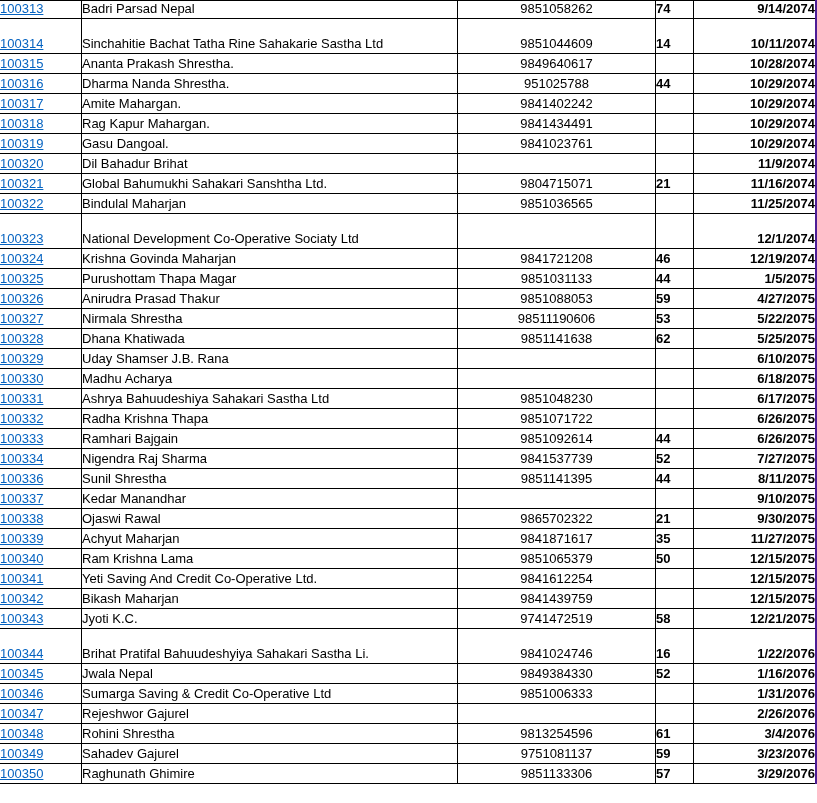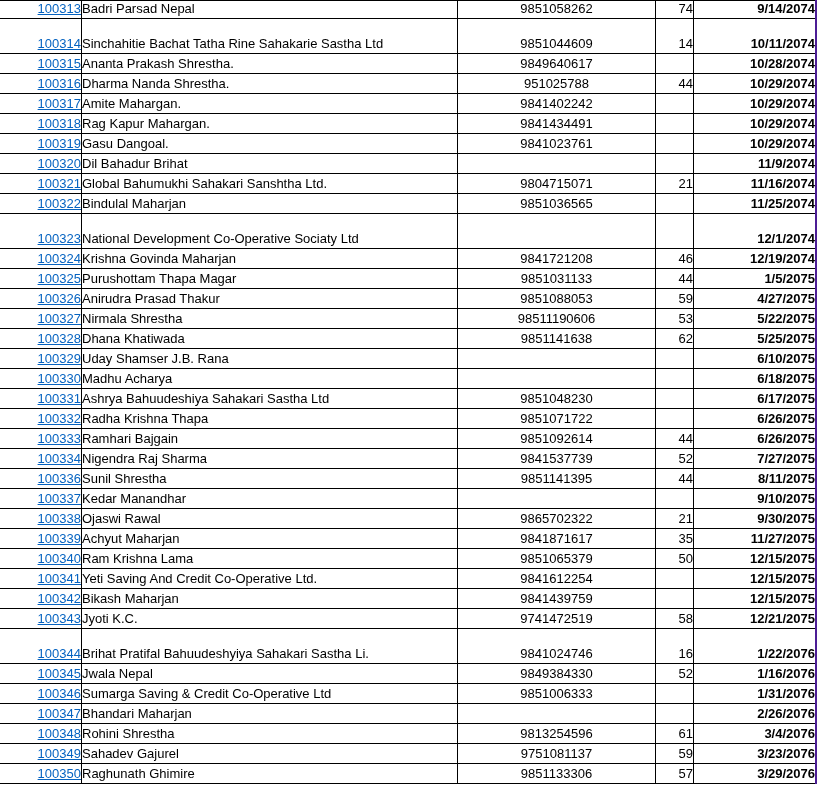--- a/index.html
+++ b/index.html
@@ -25,24 +25,24 @@
   table#records td {
     border-top: 1px solid #000000;
     border-bottom: 1px solid #000000;
     vertical-align: bottom;
     padding: 0 0 2px 0;
     white-space: nowrap;
     overflow: hidden;
     line-height: 15px;
   }
   
-  td.col-id    { width: 81px;  border-right: 1px solid #000000; text-align: right; padding-right: 3px; }
+  td.col-id    { width: 81px;  border-right: 1px solid #000000; text-align: left; padding-right: 3px; }
   td.col-name  { width: 375px; border-right: 1px solid #000000; text-align: left;  padding-left: 4px; }
   td.col-phone { width: 197px; border-right: 1px solid #000000; text-align: center; padding-right: 4px; }
-  td.col-age   { width: 37px;  border-right: 1px solid #000000; text-align: right; padding-right: 4px; }
+  td.col-age   { width: 37px;  border-right: 1px solid #000000; padding-right: 4px; font-weight: bold; }
   td.col-date  { width: 121px; border-right: 4px solid #4c1d95; text-align: right; padding-right: 3px; font-weight: bold; }
 
   tr.row       { height: 20px; }
   tr.row.first { height: 18px; }
   tr.row.tall  { height: 35px; margin-left: 48px; }
 
   a.id-link {
     color: #0563C1;
     text-decoration: underline;
     cursor: pointer;
@@ -280,21 +280,21 @@
   </tr>
         <tr class="row">
     <td class="col-id"><a class="id-link" href="#">100346</a></td>
     <td class="col-name">Sumarga Saving &amp; Credit Co-Operative Ltd</td>
     <td class="col-phone">9851006333</td>
     <td class="col-age"></td>
     <td class="col-date">1/31/2076</td>
   </tr>
         <tr class="row">
     <td class="col-id"><a class="id-link" href="#">100347</a></td>
-    <td class="col-name">Bhandari Maharjan</td>
+    <td class="col-name">Rejeshwor Gajurel</td>
     <td class="col-phone"></td>
     <td class="col-age"></td>
     <td class="col-date">2/26/2076</td>
   </tr>
         <tr class="row">
     <td class="col-id"><a class="id-link" href="#">100348</a></td>
     <td class="col-name">Rohini Shrestha</td>
     <td class="col-phone">9813254596</td>
     <td class="col-age">61</td>
     <td class="col-date">3/4/2076</td>

